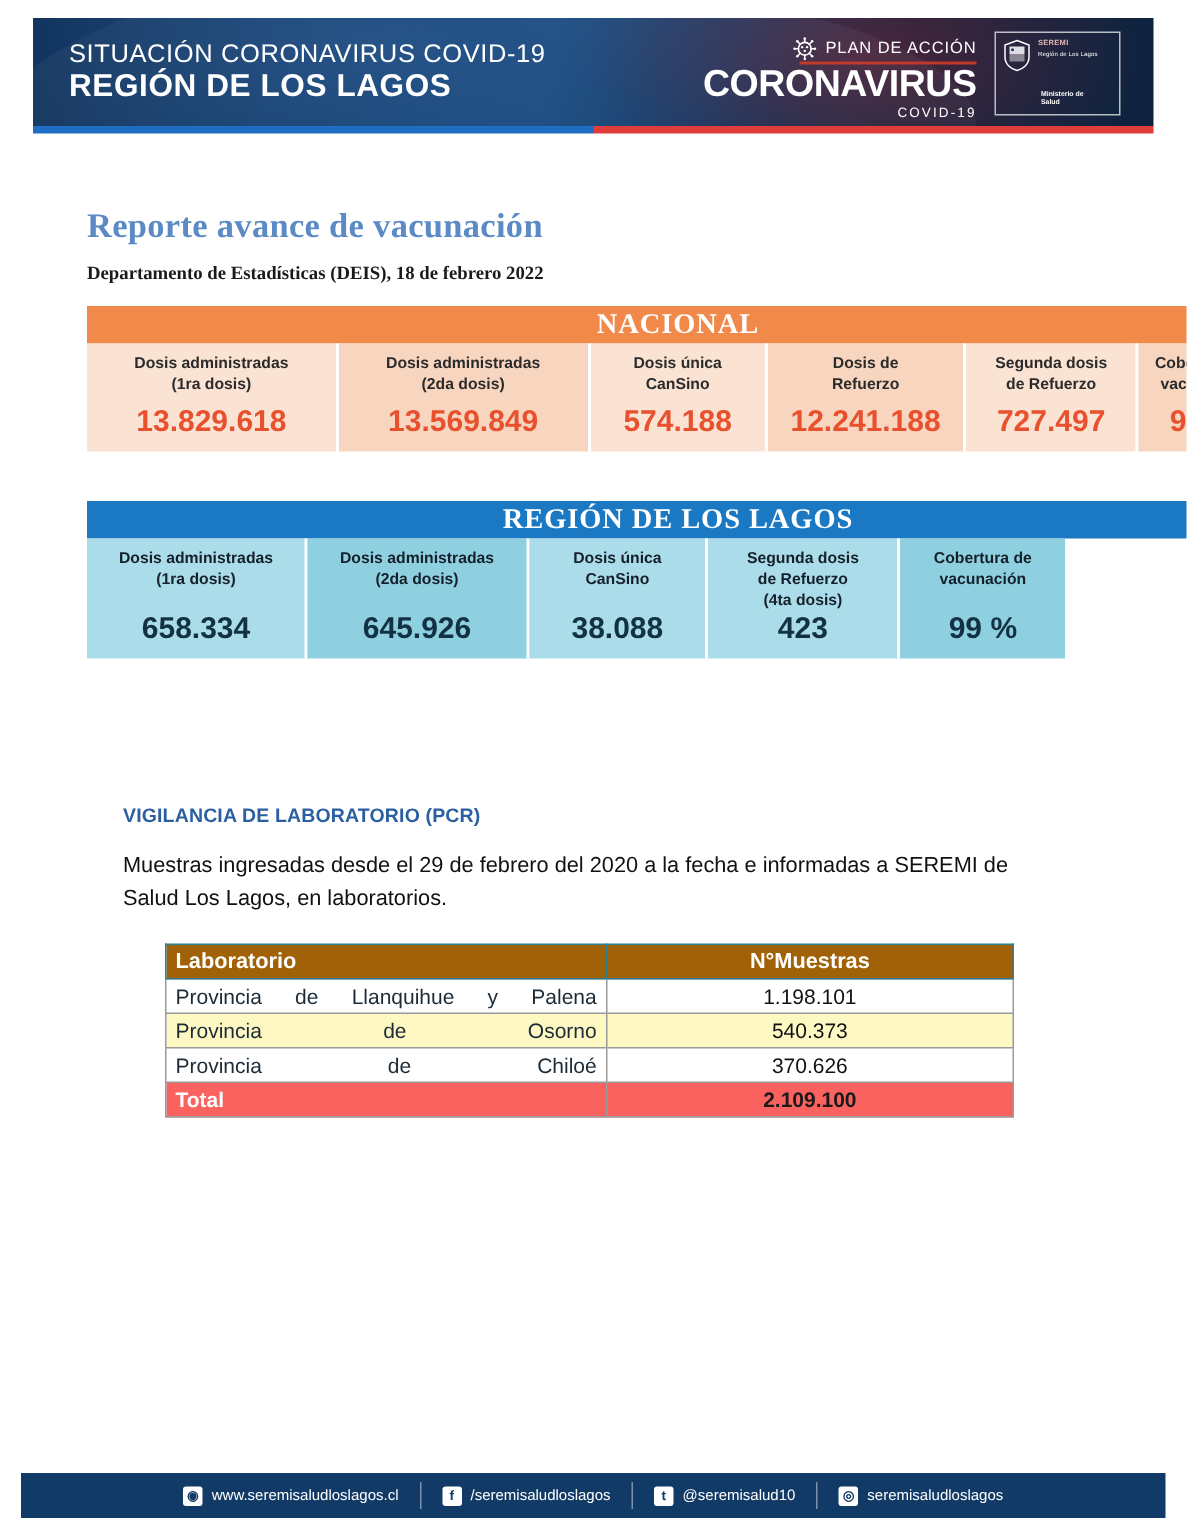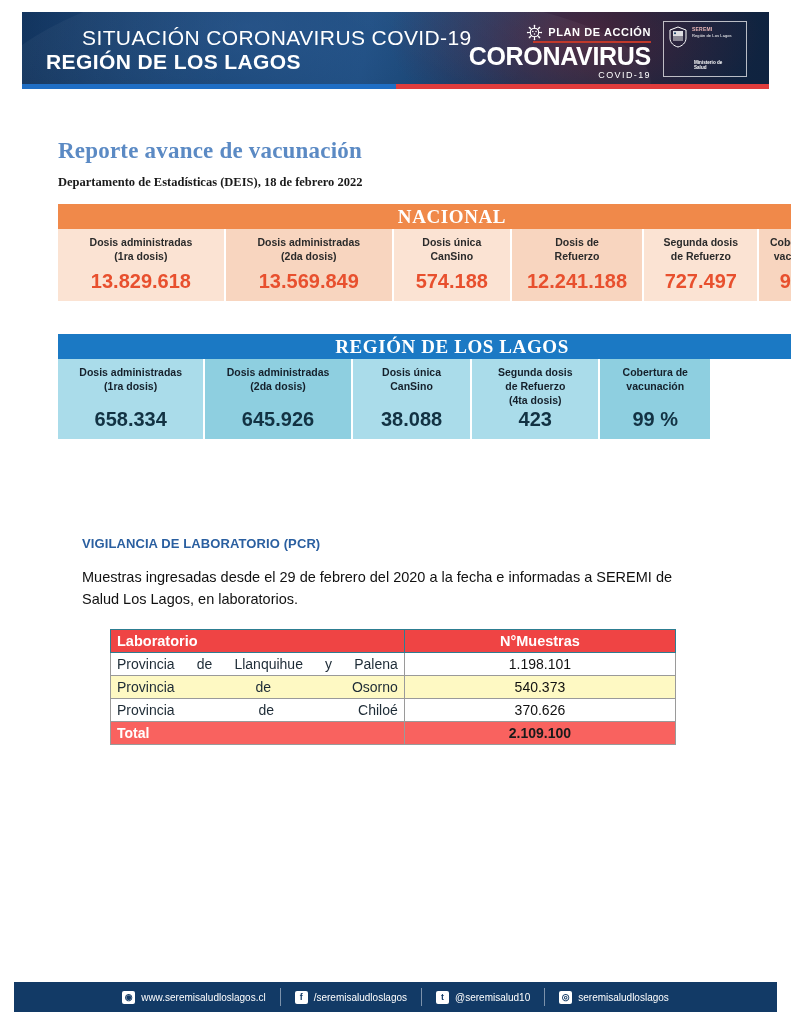--- a/index.html
+++ b/index.html
@@ -51,25 +51,24 @@
     pointer-events: none;
   }
   .banner-title-wrap {
     position: absolute;
     left: 24px;
     top: 14px;
     color: #ffffff;
     line-height: 1.16;
   }
   .banner-line1 {
-    font-size: 21px;
+    font-size: 17px;
     letter-spacing: 0.4px;
     font-weight: 400;
     white-space: nowrap;
-    margin-left: 36px;
   }
   .banner-line2 {
     font-size: 21px;
     letter-spacing: 0.4px;
     font-weight: bold;
     white-space: nowrap;
   }
 
   .logo-block {
     position: absolute;
@@ -83,21 +82,21 @@
     display: flex;
     align-items: center;
     justify-content: flex-end;
     gap: 5px;
     height: 16px;
   }
   .virus-icon { width: 17px; height: 17px; display:block; }
   .logo-plan {
     font-size: 11px;
     letter-spacing: 0.6px;
-    font-weight: 700;
+    font-weight: 400;
     white-space: nowrap;
   }
   .logo-rule {
     height: 2px;
     background: #c0392b;
     margin: 1px 0 1px auto;
     width: 118px;
   }
   .logo-coronavirus {
     font-size: 25px;
@@ -261,21 +260,21 @@
     border: 1px solid #7a7a7a;
   }
   .labtable th, .labtable td {
     border: 1px solid #9a9a9a;
     height: 23px;
     font-size: 14px;
     padding: 0 6px;
     box-sizing: border-box;
   }
   .labtable thead th {
-    background: #ef4444;
+    background: #a16207;
     color: #ffffff;
     font-weight: bold;
     font-size: 14.5px;
     border-color: #2d7d91;
   }
   .labtable thead th.lab-col { text-align: left; }
   .labtable thead th.num-col { text-align: center; }
   .lab-name {
     text-align: left;
     color: #1d2b36;

